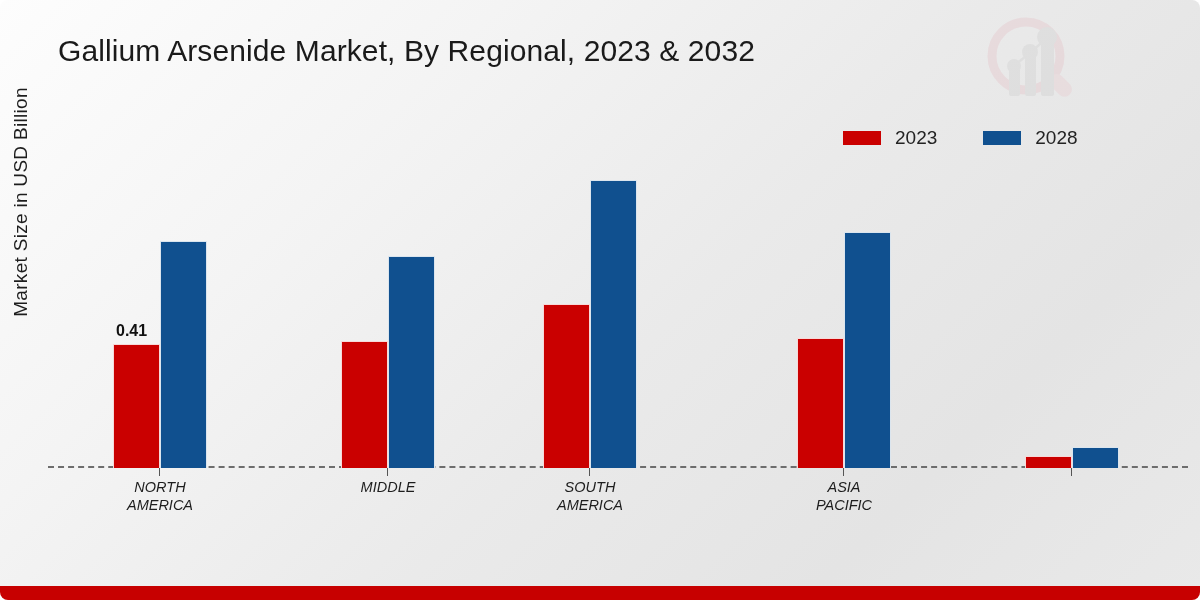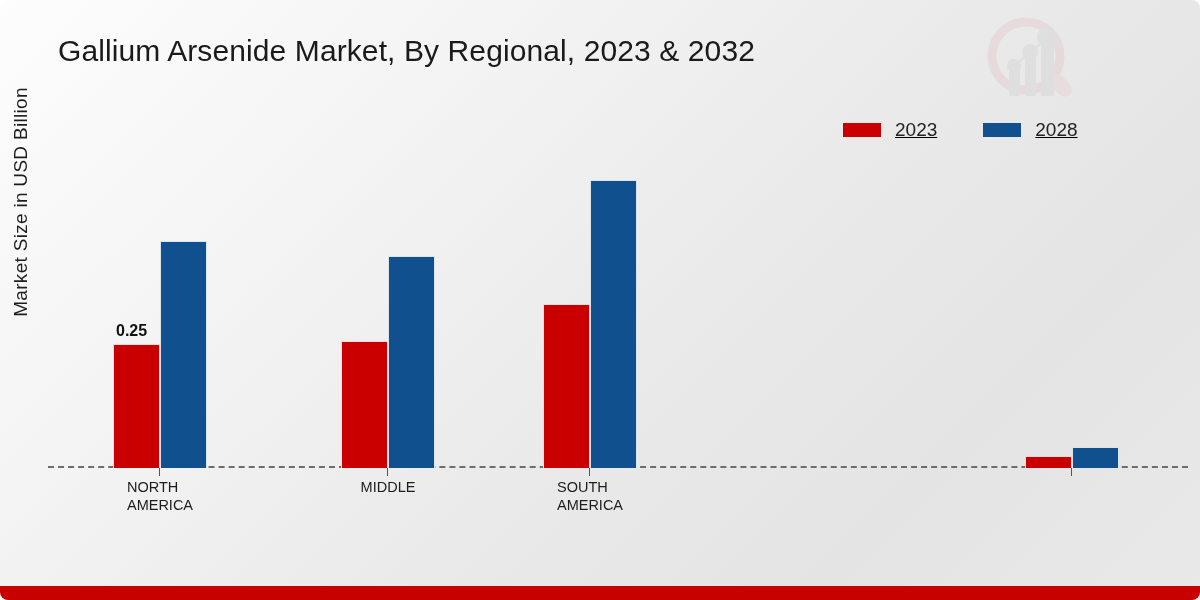--- a/index.html
+++ b/index.html
@@ -29,22 +29,22 @@
 
   
   .chart-title{
     position:absolute; left:58px; top:34px;
     font-size:30px; font-weight:400; color:#1a1a1a;
     letter-spacing:.1px; white-space:nowrap;
   }
 
   
   .legend{
-    position:absolute; left:843px; top:119px;
-    display:flex; align-items:center; gap:46px;text-decoration:underline;
+    position:absolute; left:843px; top:127px;
+    display:flex; align-items:center; gap:46px;
   }
   .legend-item{ display:flex; align-items:center; gap:14px; }
   .legend-swatch{ width:38px; height:14px; display:block; }
   .legend-label{ font-size:19px; color:#232323; }
 
   
   .y-axis-title{
     position:absolute;
     left:-154px; top:191px;
     width:350px;
@@ -79,22 +79,24 @@
 
   .tick{
     position:absolute; top:100%;
     left:50%; margin-left:-1px;
     width:1px; height:8px; background:#555;
   }
 
   .cat-label{
     position:absolute; top:calc(100% + 10px);
     left:50%; transform:translateX(-50%);
+    text-align:center;
     font-size:14.5px; line-height:18px; color:#1d1d1d;
     white-space:pre-line;
+    font-style:italic;
   }
 
   .value-label{
     position:absolute;
     font-size:16px; font-weight:bold; color:#111;
     white-space:nowrap;
   }
 
   
   .bottom-strip{
@@ -140,38 +142,45 @@
 
   <div class="plot">
     <div class="baseline"></div>
 
     <div class="group" style="left:62px;width:100px">
       <span class="bar s2023" style="height: 124.171px; background: rgb(202, 0, 0);"></span>
       <span class="bar s2032" style="height: 227.143px; background: rgb(16, 80, 143);"></span>
       <span class="tick"></span>
       <span class="cat-label">NORTH
 AMERICA</span>
-      <span class="value-label" style="bottom: 128.171px; left: 6px;">0.25</span>
+      <span class="value-label" style="bottom: 128.171px; left: 6px;">0.41</span>
     </div>
 
     <div class="group" style="left:290px;width:100px">
       <span class="bar s2023" style="height: 127.2px; background: rgb(202, 0, 0);"></span>
       <span class="bar s2032" style="height: 212px; background: rgb(16, 80, 143);"></span>
       <span class="tick"></span>
       <span class="cat-label">MIDDLE</span>
     </div>
 
     <div class="group" style="left:492px;width:100px">
       <span class="bar s2023" style="height: 163.543px; background: rgb(202, 0, 0);"></span>
       <span class="bar s2032" style="height: 287.714px; background: rgb(16, 80, 143);"></span>
       <span class="tick"></span>
       <span class="cat-label">SOUTH
 AMERICA</span>
     </div>
 
+    <div class="group" style="left:746px;width:100px">
+      <span class="bar s2023" style="height: 130.229px; background: rgb(202, 0, 0);"></span>
+      <span class="bar s2032" style="height: 236.229px; background: rgb(16, 80, 143);"></span>
+      <span class="tick"></span>
+      <span class="cat-label">ASIA
+PACIFIC</span>
+    </div>
 
     <div class="group" style="left:974px;width:100px">
       <span class="bar s2023" style="height: 12.1143px; background: rgb(202, 0, 0);"></span>
       <span class="bar s2032" style="height: 21.2px; background: rgb(16, 80, 143);"></span>
       <span class="tick"></span>
     </div>
   </div>
 
   <div class="bottom-strip"></div>
 </div>

